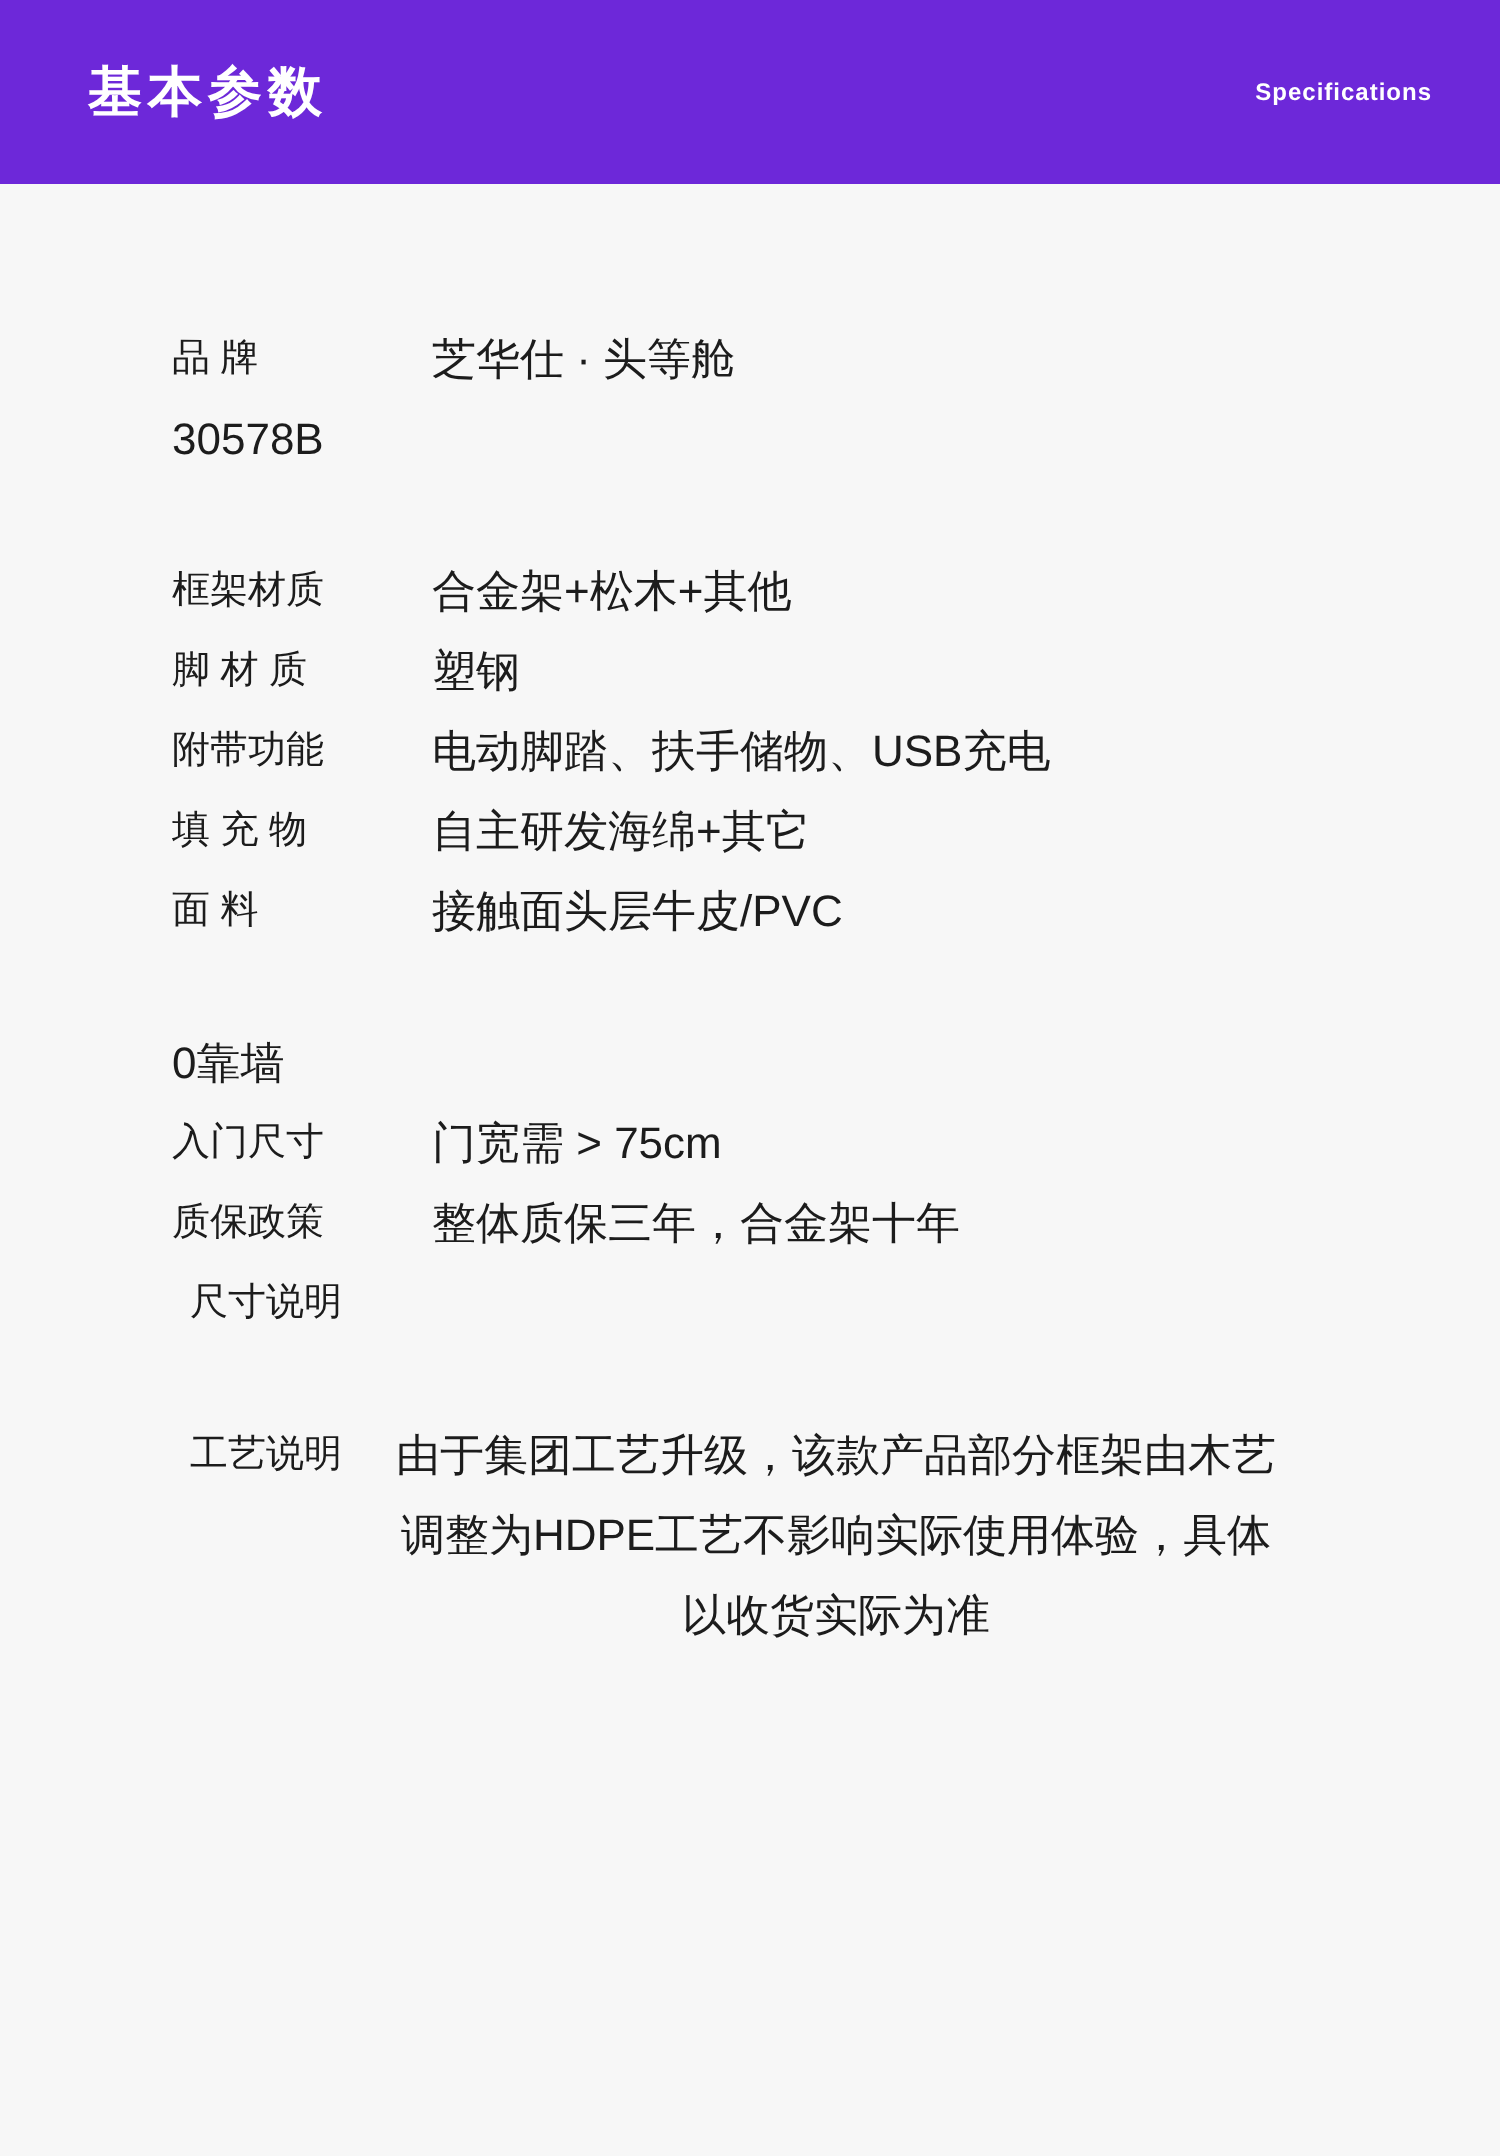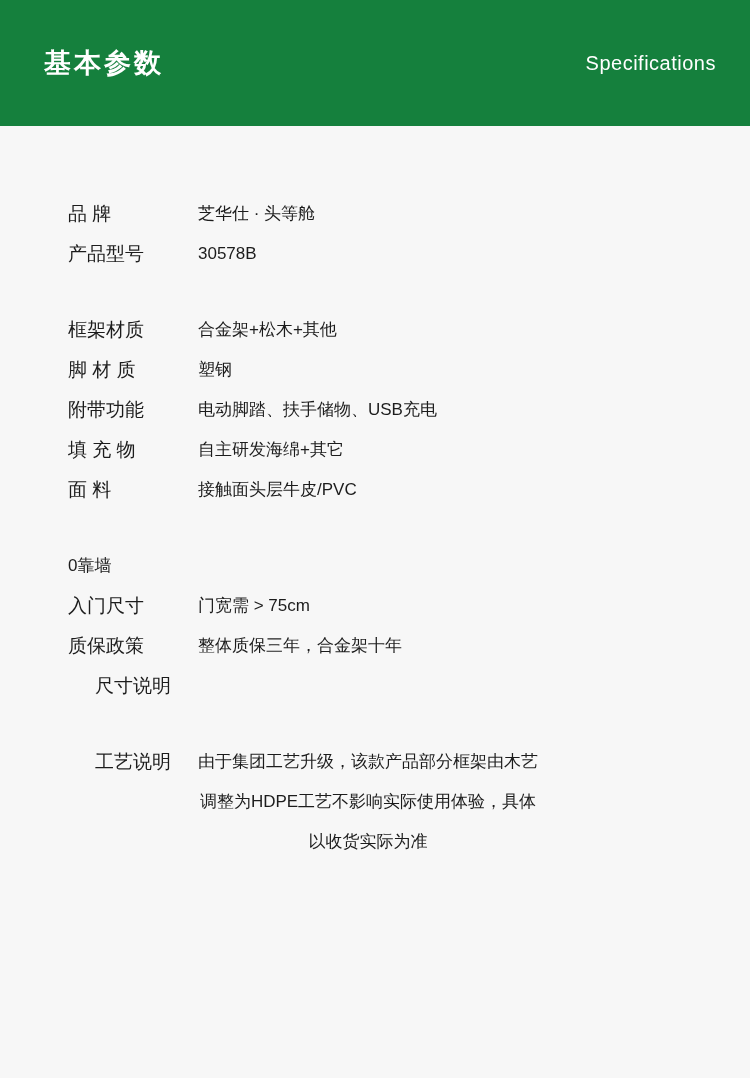--- a/index.html
+++ b/index.html
@@ -17,66 +17,67 @@
   .page {
     position: relative;
     width: 750px;
     height: 1078px;
     background: #f7f7f7;
   }
 
   
   .header {
     position: relative;
-    height: 126px;
-    background: #15803d;
+    height: 92px;
+    background: #6d28d9;
     display: flex;
     align-items: center;
     justify-content: space-between;
     box-sizing: border-box;
     padding: 0 34px 0 44px;
   }
   .header-title {
     color: #ffffff;
     font-size: 27px;
     font-weight: bold;
     letter-spacing: 3px;
     line-height: 1;
   }
   .header-sub {
     color: #ffffff;
-    font-size: 20px;
+    font-size: 12px;
     letter-spacing: 0.5px;
-    font-weight: normal;
+    font-weight: bold;
     line-height: 1;
   }
 
   
   .spec-body {
     padding: 68px 0 0 0;
   }
   .spec-group {
     margin-bottom: 36px;
   }
   .spec-row {
     display: flex;
     align-items: flex-start;
     padding: 0 0 0 68px;
     min-height: 40px;
+    margin-left: 18px;
   }
   .spec-label {
     width: 130px;
     flex: 0 0 130px;
     font-size: 19px;
     color: #1c1c1c;
     line-height: 40px;
     white-space: nowrap;
   }
   .spec-value {
-    font-size: 17px;
+    font-size: 22px;
     color: #1c1c1c;
     line-height: 40px;
     white-space: pre-line;
   }
   .spec-value.multiline {
     line-height: 40px;
   }
 
   .block-row {
     display: flex;
@@ -102,21 +103,20 @@
   </div>
 
   <div class="spec-body">
 
     <div class="spec-group">
       <div class="spec-row">
         <div class="spec-label">品        牌</div>
         <div class="spec-value">芝华仕 · 头等舱</div>
       </div>
       <div class="spec-row">
-        <div class="spec-label">产品型号</div>
         <div class="spec-value">30578B</div>
       </div>
     </div>
 
     <div class="spec-group">
       <div class="spec-row">
         <div class="spec-label">框架材质</div>
         <div class="spec-value">合金架+松木+其他</div>
       </div>
       <div class="spec-row">

